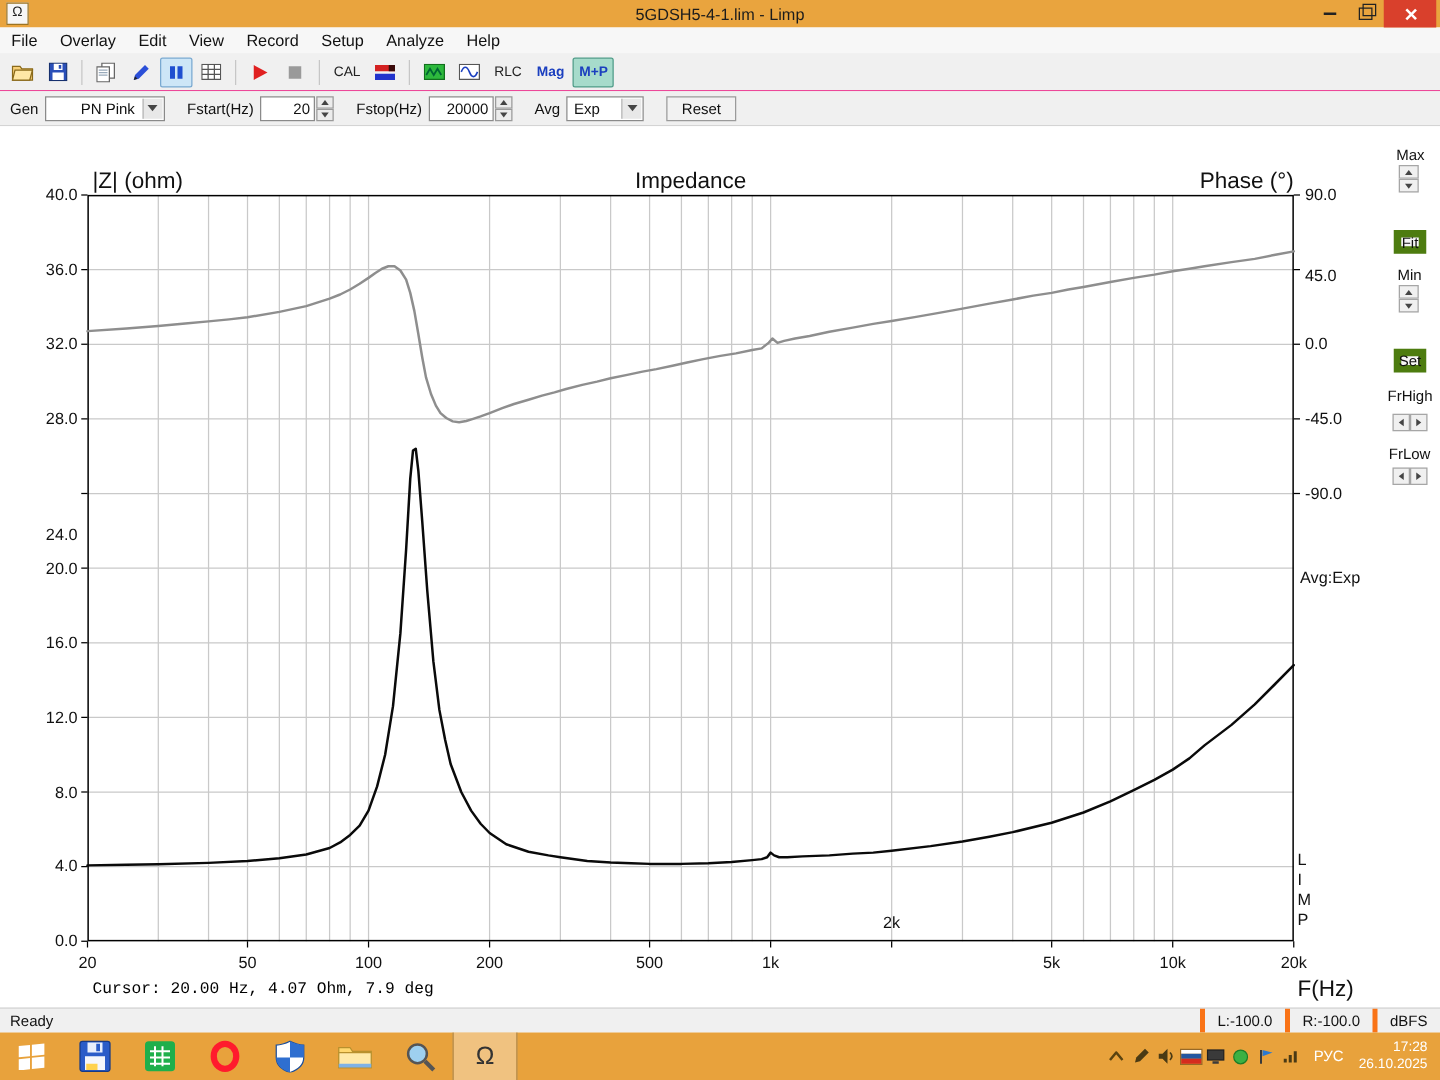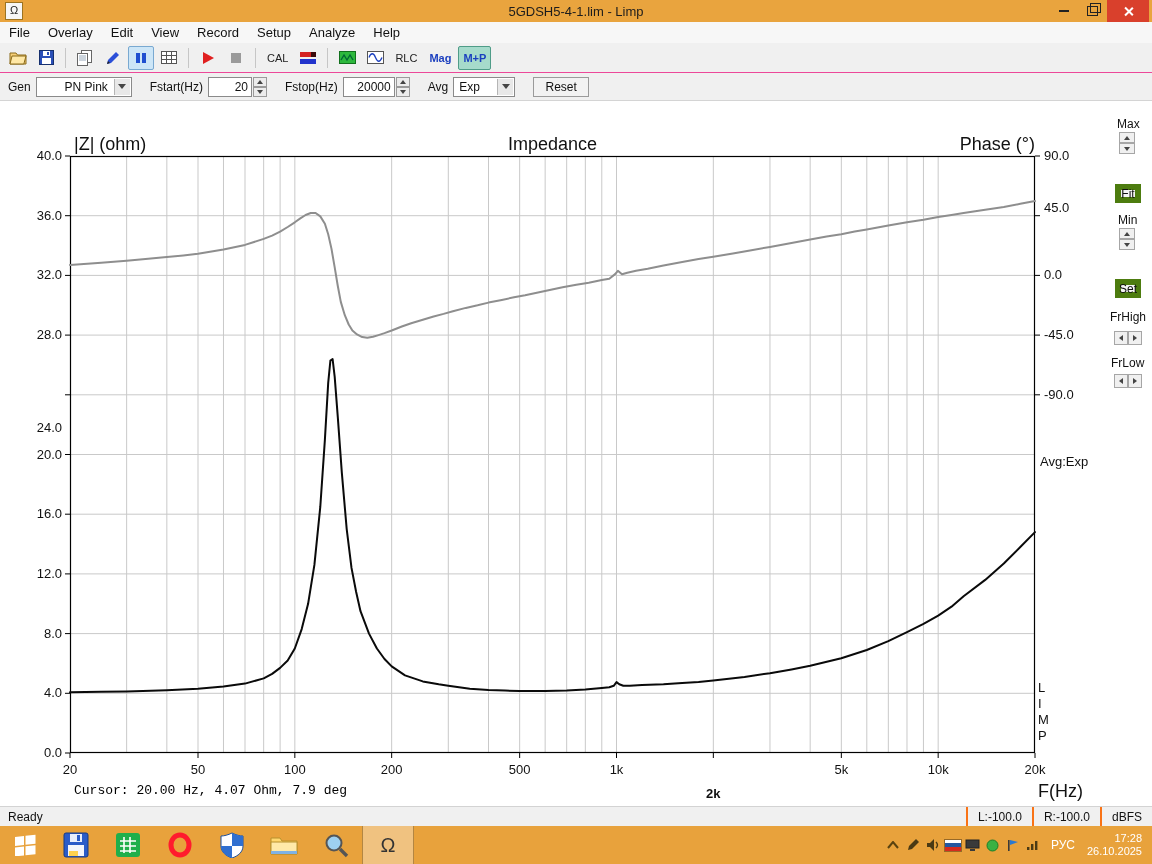--- a/index.html
+++ b/index.html
@@ -78,21 +78,21 @@
             display:flex;align-items:center;justify-content:center;box-sizing:border-box;}
   .spin-v{position:absolute;width:16px;display:flex;flex-direction:column;}
   .spin-v .sbtn{height:11px;background:#f0f0f0;border:1px solid #a6a6a6;display:flex;align-items:center;justify-content:center;box-sizing:border-box;}
   .spin-h{position:absolute;display:flex;}
   .spin-h .sbtn{width:14px;height:14px;background:#f0f0f0;border:1px solid #a6a6a6;display:flex;align-items:center;justify-content:center;box-sizing:border-box;}
 
   
   .statusbar{position:absolute;left:0;top:806px;width:1152px;height:20px;background:#f0f0f0;
              border-top:1px solid #d3d3d3;display:flex;align-items:center;font-size:12px;box-sizing:border-box;}
   .status-left{padding-left:8px;flex:1;}
-  .status-seg{border-left:2px solid #f97316;padding:0 10px;height:100%;display:flex;align-items:center;}
+  .status-seg{border-left:4px solid #f97316;padding:0 10px;height:100%;display:flex;align-items:center;}
 
   
   .taskbar{position:absolute;left:0;top:826px;width:1152px;height:38px;background:#e8a23c;
            display:flex;align-items:center;}
   .tb-start{width:50px;height:38px;display:flex;align-items:center;justify-content:center;}
   .task-icon{width:52px;height:38px;display:flex;align-items:center;justify-content:center;}
   .task-icon.active{background:rgba(255,255,255,0.35);border-left:1px solid rgba(130,85,15,.55);
                     border-right:1px solid rgba(130,85,15,.55);box-sizing:border-box;}
   .omega-glyph{font-size:20px;color:#333;}
   .tray{position:absolute;right:0;top:0;height:38px;display:flex;align-items:center;}
@@ -337,31 +337,31 @@
     <span class="ytick" style="left: 18px; top: 267.4px; width: 44px;">32.0</span>
     <span class="ytick" style="left: 18px; top: 327.1px; width: 44px;">28.0</span>
     <span class="ytick" style="left: 18px; top: 386.8px; width: 44px; margin-top: 33px;">24.0</span>
     <span class="ytick" style="left: 18px; top: 446.5px; width: 44px;">20.0</span>
     <span class="ytick" style="left: 18px; top: 506.2px; width: 44px;">16.0</span>
     <span class="ytick" style="left: 18px; top: 565.9px; width: 44px;">12.0</span>
     <span class="ytick" style="left: 18px; top: 625.6px; width: 44px;">8.0</span>
     <span class="ytick" style="left: 18px; top: 685.3px; width: 44px;">4.0</span>
     <span class="ytick" style="left: 18px; top: 745px; width: 44px;">0.0</span>
     <span class="rtick" style="left: 1044px; top: 148px;">90.0</span>
-    <span class="rtick" style="left: 1044px; top: 200px;">45.0</span>
+    <span class="rtick" style="left: 1044px; top: 213px;">45.0</span>
     <span class="rtick" style="left: 1044px; top: 267.4px;">0.0</span>
     <span class="rtick" style="left: 1044px; top: 327.1px;">-45.0</span>
     <span class="rtick" style="left: 1044px; top: 386.8px;">-90.0</span>
     <span class="xtick" style="left: 48px; top: 762px; width: 44px;">20</span>
     <span class="xtick" style="left: 176.004px; top: 762px; width: 44px;">50</span>
     <span class="xtick" style="left: 272.835px; top: 762px; width: 44px;">100</span>
     <span class="xtick" style="left: 369.667px; top: 762px; width: 44px;">200</span>
     <span class="xtick" style="left: 497.671px; top: 762px; width: 44px;">500</span>
     <span class="xtick" style="left: 594.502px; top: 762px; width: 44px;">1k</span>
-    <span class="xtick" style="left: 691.333px; top: 786px; width: 44px; font-weight: bold;">2k</span>
+    <span class="xtick" style="left: 691.333px; top: 730px; width: 44px;">2k</span>
     <span class="xtick" style="left: 819.337px; top: 762px; width: 44px;">5k</span>
     <span class="xtick" style="left: 916.169px; top: 762px; width: 44px;">10k</span>
     <span class="xtick" style="left: 1013px; top: 762px; width: 44px;">20k</span>
   </div>
 
 <div class="chart-label" style="left:74px;top:134px;">|Z| (ohm)</div>
 <div class="chart-label" style="left:70px;top:134px;width:965px;text-align:center;">Impedance</div>
 <div class="chart-label" style="left:835px;top:134px;width:200px;text-align:right;">Phase (°)</div>
 <div class="chart-label" style="left:1038px;top:781px;">F(Hz)</div>
 <div class="chart-label" style="left:1040px;top:454px;font-size:13px;">Avg:Exp</div>

